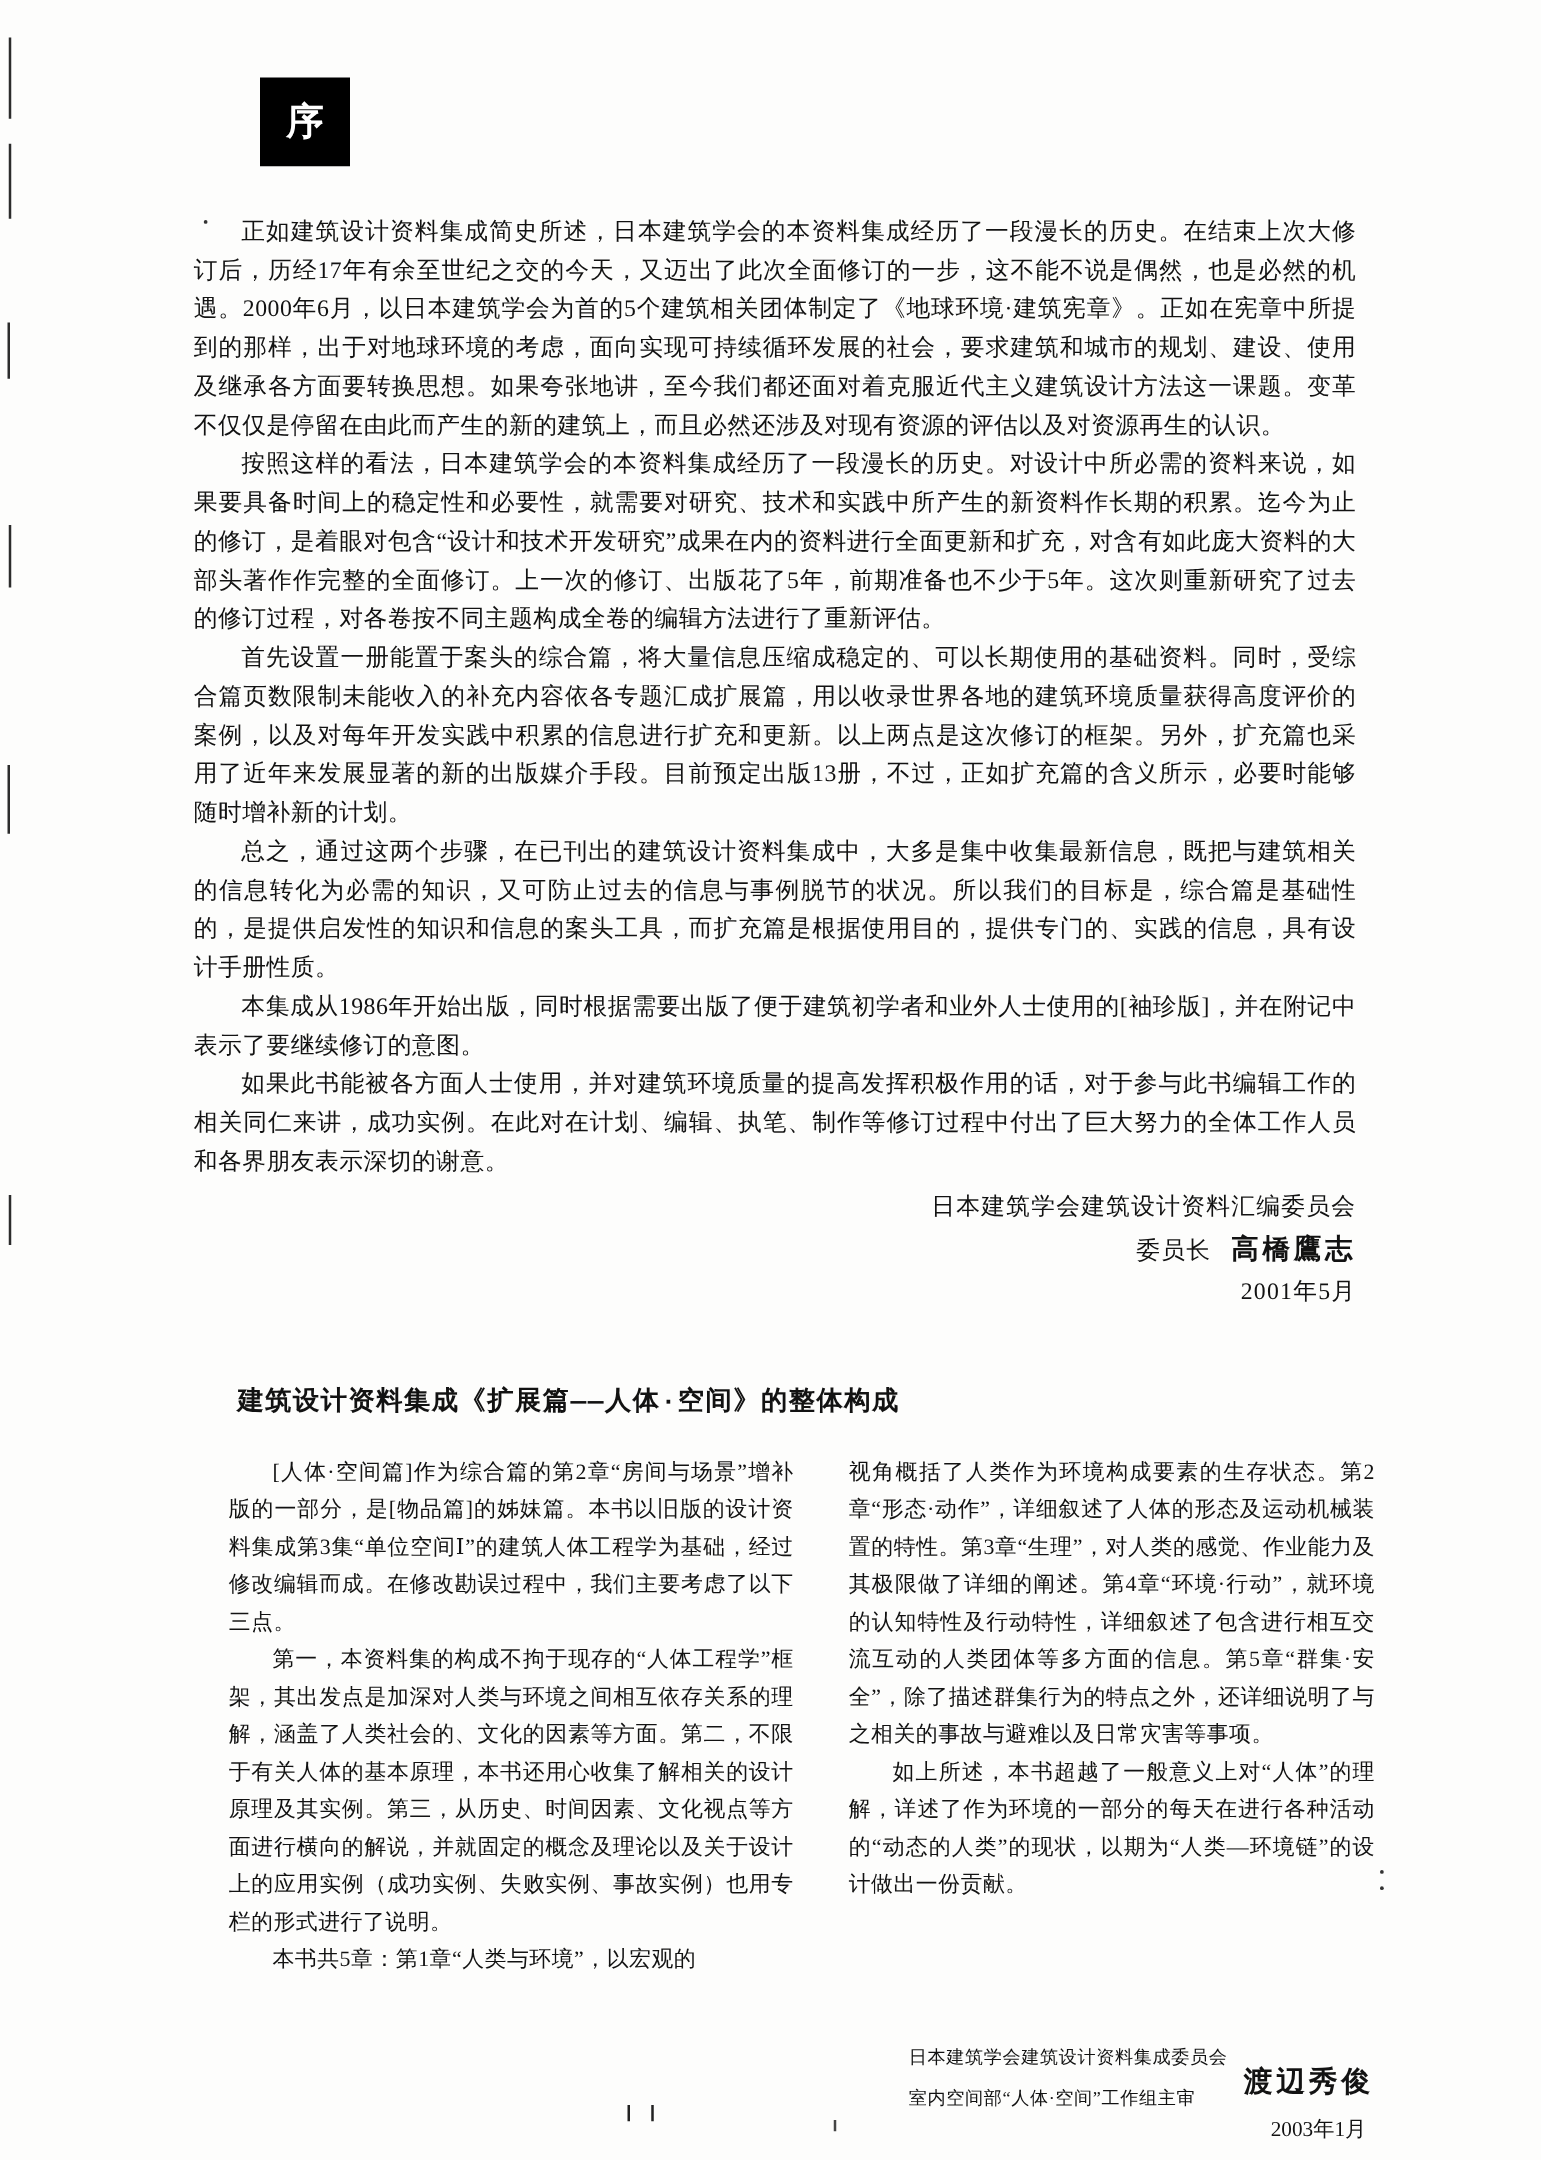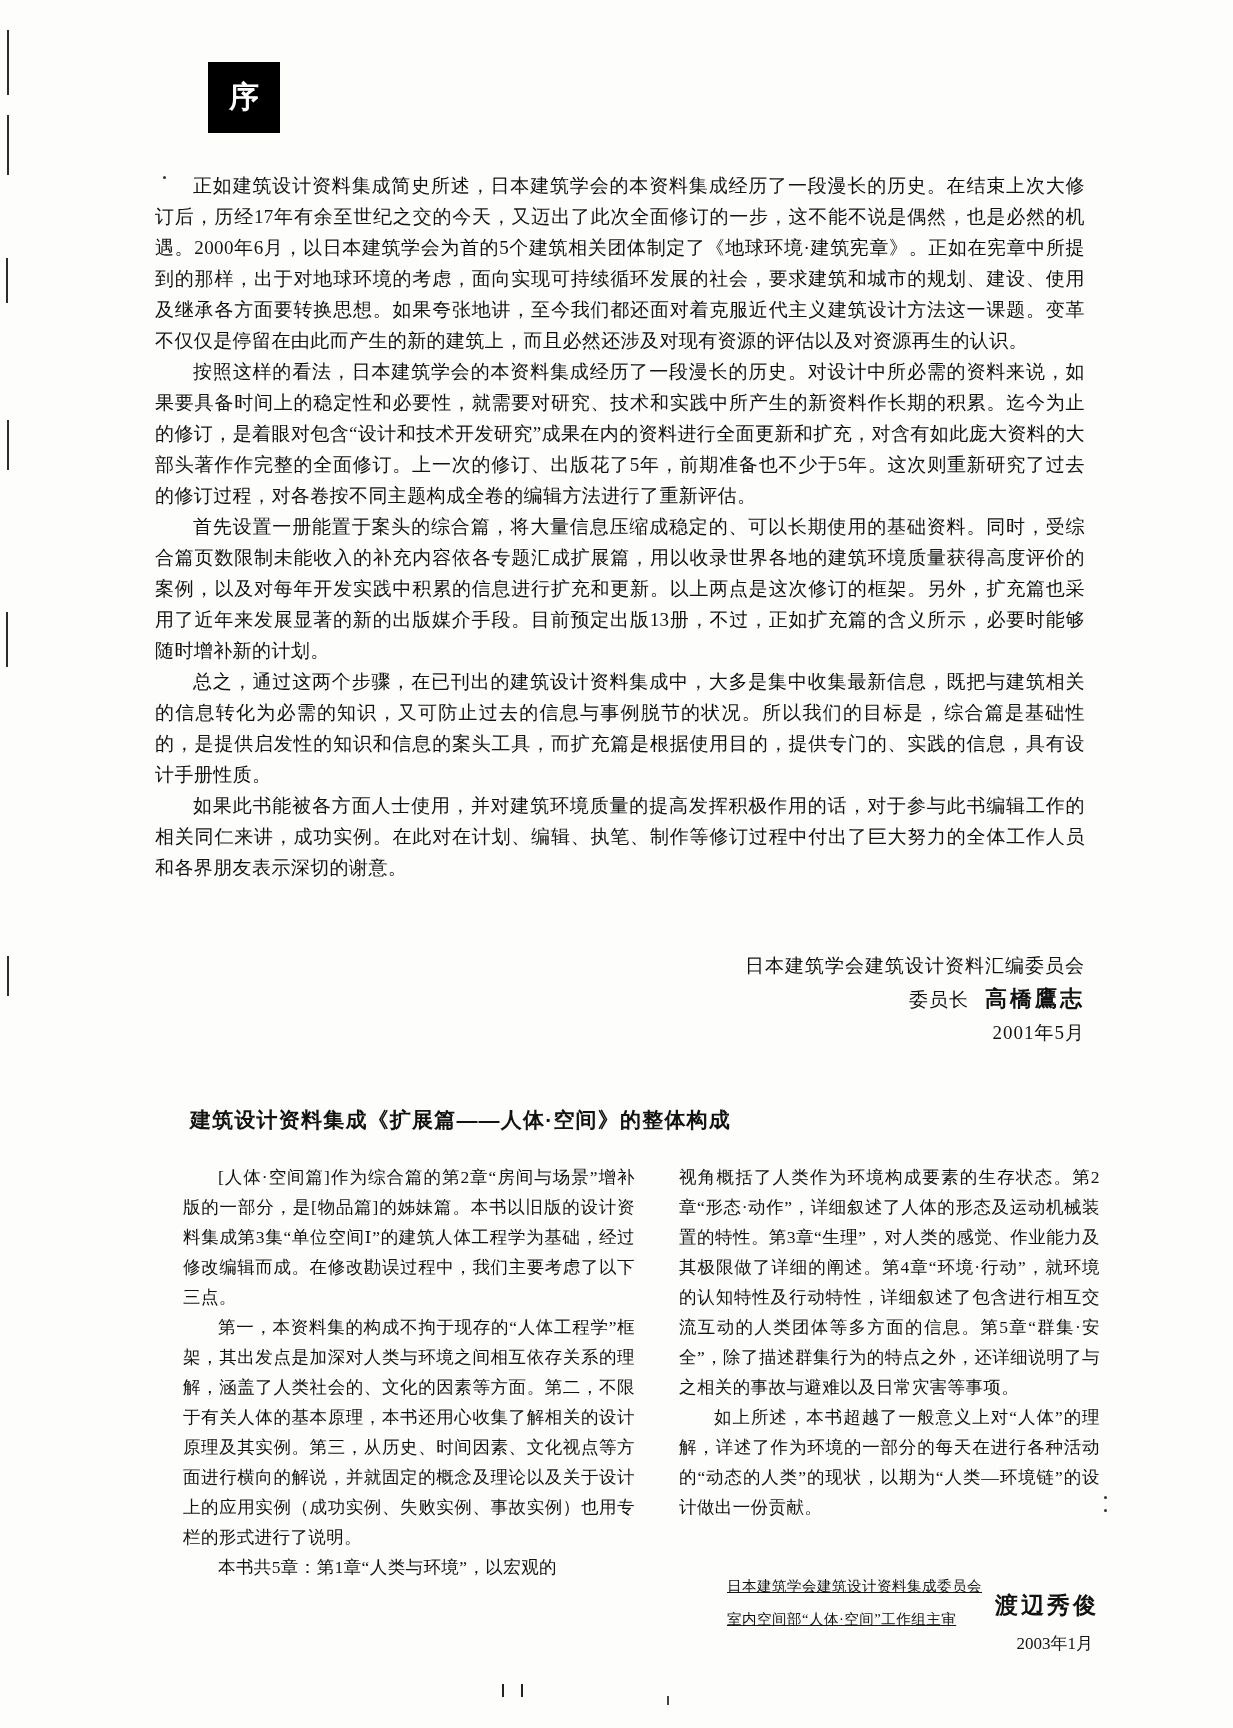--- a/index.html
+++ b/index.html
@@ -24,34 +24,34 @@
   
   .sig1{
     position:absolute;right:148px;top:949px;text-align:right;
     font-size:19px;line-height:33px;letter-spacing:1px;
   }
   .sig1 .sig1-name{font-size:22px;font-weight:bold;margin-left:16px;letter-spacing:3px;}
   
   .comp-title{
     position:absolute;left:190px;top:1106px;
     font-size:21px;font-weight:bold;letter-spacing:1.2px;
-    font-family:Liberation Sans, sans-serif;
+    font-family:Liberation Mono, monospace;
   }
   
   .columns{
     position:absolute;left:183px;top:1162px;width:917px;
     display:flex;gap:44px;
     font-size:17.5px;line-height:30px;letter-spacing:0.4px;text-align:justify;justify-content:space-between;
   }
   .col-left{width:452px;flex:0 0 452px;}
   .col-right{width:421px;flex:0 0 421px;}
   .columns p{margin:0;text-indent:2em;}
   .columns p.cont{text-indent:0;}
   
-  .sig2{position:absolute;left:727px;top:1574px;width:372px;height:92px;text-decoration:underline;}
+  .sig2{position:absolute;left:727px;top:1634px;width:372px;height:92px;}
   .sig2-org,.sig2-role{font-size:14.5px;line-height:24px;letter-spacing:0.5px;}
   .sig2-role{margin-top:9px;}
   .sig2-name{position:absolute;right:0;top:16px;font-size:23px;font-weight:bold;letter-spacing:3px;text-align:right;}
   .sig2-date{position:absolute;right:6px;top:58px;font-size:17px;}
   
   .tick{position:absolute;top:1684px;width:2px;height:13px;background:#222;}
   .tick-1{left:502px;}
   .tick-2{left:521px;}
   
   .art{position:absolute;background:#2c2c2c;}
@@ -74,20 +74,21 @@
 
   <div class="badge">
     <span>序</span>
   </div>
 
   <div class="preface">
     <p>正如建筑设计资料集成简史所述，日本建筑学会的本资料集成经历了一段漫长的历史。在结束上次大修订后，历经17年有余至世纪之交的今天，又迈出了此次全面修订的一步，这不能不说是偶然，也是必然的机遇。2000年6月，以日本建筑学会为首的5个建筑相关团体制定了《地球环境·建筑宪章》。正如在宪章中所提到的那样，出于对地球环境的考虑，面向实现可持续循环发展的社会，要求建筑和城市的规划、建设、使用及继承各方面要转换思想。如果夸张地讲，至今我们都还面对着克服近代主义建筑设计方法这一课题。变革不仅仅是停留在由此而产生的新的建筑上，而且必然还涉及对现有资源的评估以及对资源再生的认识。</p>
     <p>按照这样的看法，日本建筑学会的本资料集成经历了一段漫长的历史。对设计中所必需的资料来说，如果要具备时间上的稳定性和必要性，就需要对研究、技术和实践中所产生的新资料作长期的积累。迄今为止的修订，是着眼对包含“设计和技术开发研究”成果在内的资料进行全面更新和扩充，对含有如此庞大资料的大部头著作作完整的全面修订。上一次的修订、出版花了5年，前期准备也不少于5年。这次则重新研究了过去的修订过程，对各卷按不同主题构成全卷的编辑方法进行了重新评估。</p>
     <p>首先设置一册能置于案头的综合篇，将大量信息压缩成稳定的、可以长期使用的基础资料。同时，受综合篇页数限制未能收入的补充内容依各专题汇成扩展篇，用以收录世界各地的建筑环境质量获得高度评价的案例，以及对每年开发实践中积累的信息进行扩充和更新。以上两点是这次修订的框架。另外，扩充篇也采用了近年来发展显著的新的出版媒介手段。目前预定出版13册，不过，正如扩充篇的含义所示，必要时能够随时增补新的计划。</p>
     <p>总之，通过这两个步骤，在已刊出的建筑设计资料集成中，大多是集中收集最新信息，既把与建筑相关的信息转化为必需的知识，又可防止过去的信息与事例脱节的状况。所以我们的目标是，综合篇是基础性的，是提供启发性的知识和信息的案头工具，而扩充篇是根据使用目的，提供专门的、实践的信息，具有设计手册性质。</p>
+    <p>本集成从1986年开始出版，同时根据需要出版了便于建筑初学者和业外人士使用的[袖珍版]，并在附记中表示了要继续修订的意图。</p>
     <p>如果此书能被各方面人士使用，并对建筑环境质量的提高发挥积极作用的话，对于参与此书编辑工作的相关同仁来讲，成功实例。在此对在计划、编辑、执笔、制作等修订过程中付出了巨大努力的全体工作人员和各界朋友表示深切的谢意。</p>
   </div>
 
   <div class="sig1">
     <div>日本建筑学会建筑设计资料汇编委员会</div>
     <div>
       <span>委员长</span><span class="sig1-name">高橋鷹志</span>
     </div>
     <div>2001年5月</div>
   </div>

